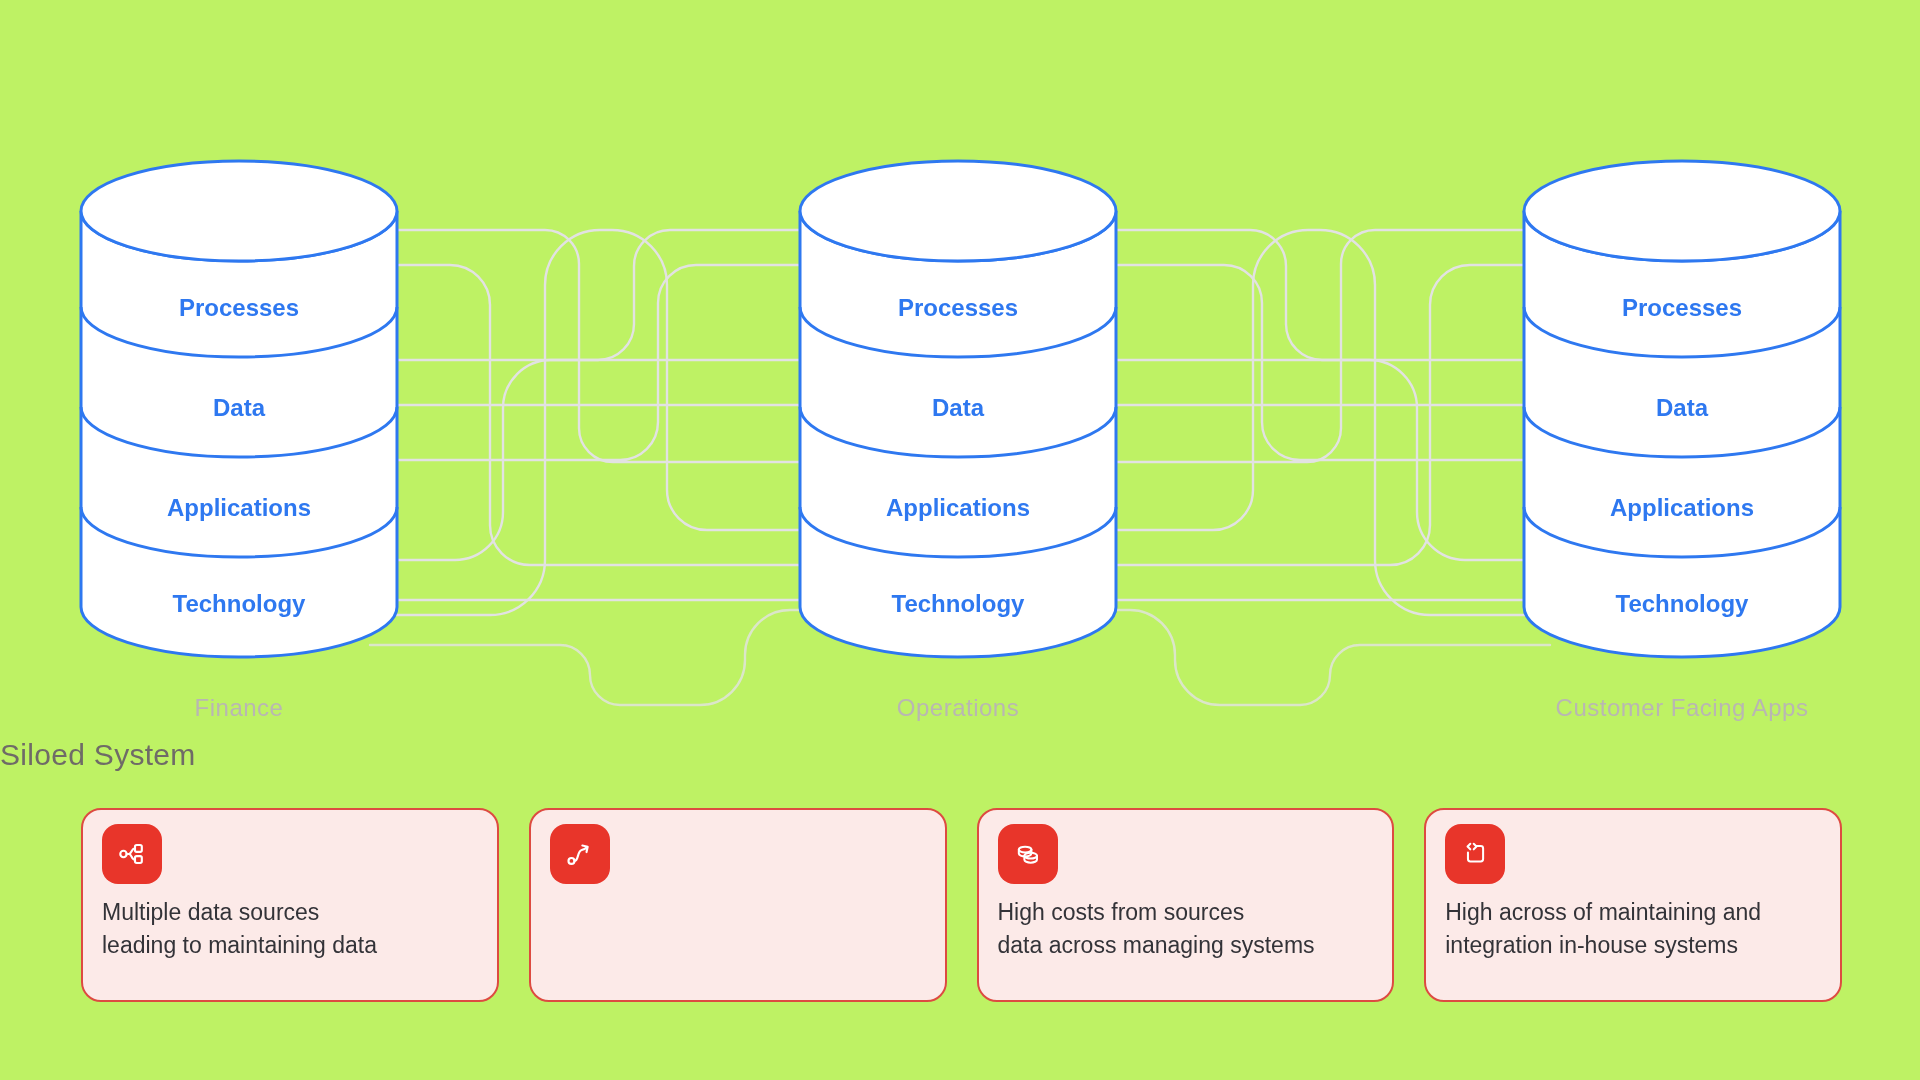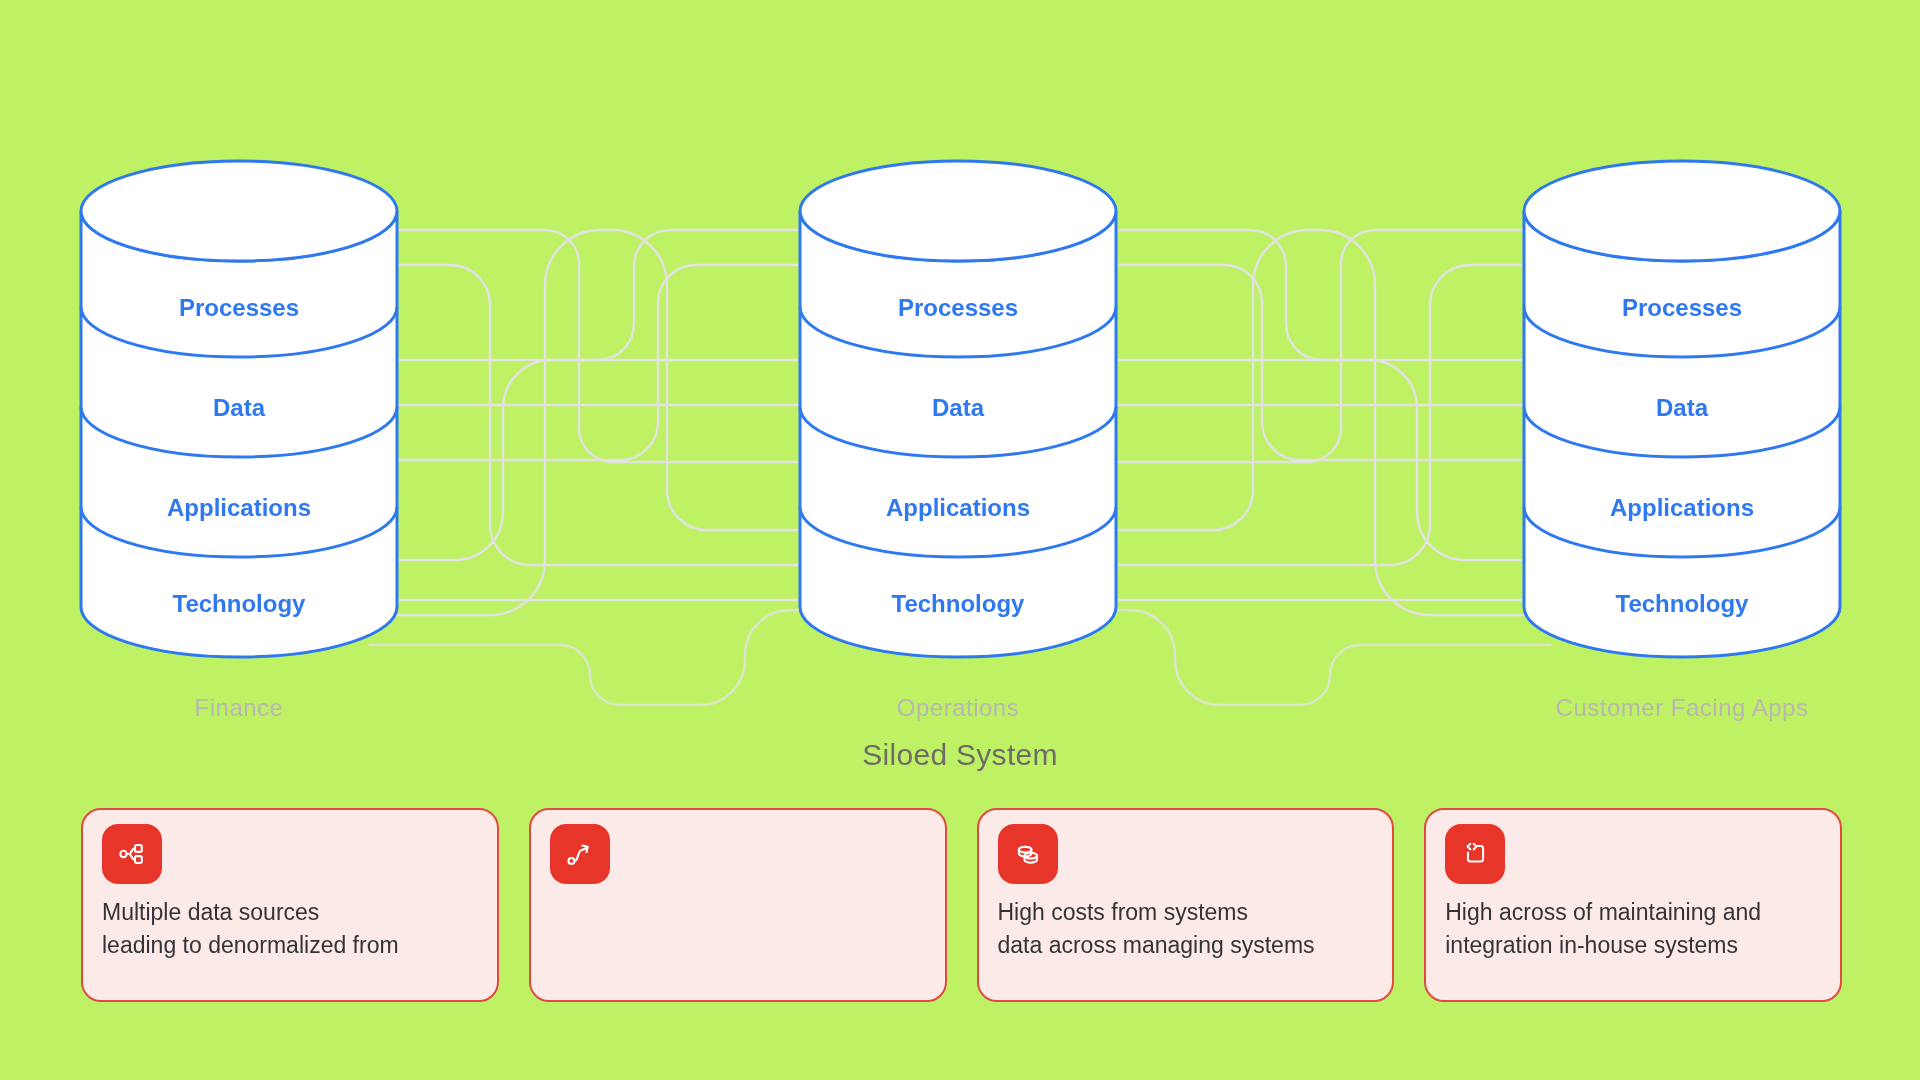--- a/index.html
+++ b/index.html
@@ -2,21 +2,21 @@
 <html><head>
 <meta charset="utf-8">
 <style>
   html,body{margin:0;padding:0;background:#ffffff;}
   .canvas{position:relative;width:1920px;height:1080px;background:#bef264;overflow:hidden;
           font-family:"Liberation Sans", sans-serif;}
   svg.diagram{position:absolute;left:0;top:0;}
   svg text{font-family:"Liberation Sans", sans-serif;}
   .layer-label{font-size:24px;font-weight:700;fill:#2E78F0;text-anchor:middle;}
   .silo-name{font-size:24px;font-weight:400;fill:#B9B6B3;text-anchor:middle;letter-spacing:0.5px;}
-  .title{position:absolute;top:738px;left:0;width:1920px;text-align:center;
+  .title{position:absolute;top:738px;left:0;width:1920px;text-align:left;
          font-size:30px;font-weight:500;color:#6F6B67;letter-spacing:0.3px;}
   .cards{position:absolute;left:81px;top:808px;width:1761px;display:flex;gap:30px;}
   .card{flex:1;height:194px;box-sizing:border-box;background:#FCEAE8;border:2px solid #DD4B41;
         border-radius:20px;padding:14px 14px 0 19px;}
   .tile{width:60px;height:60px;border-radius:16px;background:#E8352A;display:flex;
         align-items:center;justify-content:center;}
   .card-text{margin-top:12px;font-size:23px;line-height:33px;font-weight:500;color:#333338;}
   .tangle{stroke:#E2E2E2;stroke-width:2.4;fill:none;stroke-linecap:round;stroke-linejoin:round;}
   .cylbody{fill:#ffffff;stroke:#2E78F0;stroke-width:3;}
   .cylline{fill:none;stroke:#2E78F0;stroke-width:3;}
@@ -91,21 +91,21 @@
         <svg width="32" height="32" viewBox="0 0 30 30">
           <circle class="icon" cx="7" cy="15" r="3"></circle>
           <path class="icon" d="M10,15 H12 C15,15 14.3,9.8 17.6,9.8"></path>
           <path class="icon" d="M10,15 H12 C15,15 14.3,20.2 17.6,20.2"></path>
           <rect class="icon" x="17.8" y="6.6" width="6.4" height="6.4" rx="1.6"></rect>
           <rect class="icon" x="17.8" y="17" width="6.4" height="6.4" rx="1.6"></rect>
         </svg>
       </div>
       <div class="card-text">
         <div>Multiple data sources</div>
-        <div>leading to denormalized from</div>
+        <div>leading to maintaining data</div>
       </div>
     </div>
 
     <div class="card">
       <div class="tile">
         <svg width="32" height="32" viewBox="0 0 30 30">
           <circle class="icon" cx="7" cy="21.5" r="2.8"></circle>
           <path class="icon" d="M9.8,21.5 C13.8,21.5 12.3,12.2 16.6,11.2 C18.8,10.7 20.2,9.9 21.4,8.8"></path>
           <path class="icon" d="M17.2,7.1 L22.2,8.2 L21.1,13.2"></path>
         </svg>
@@ -115,21 +115,21 @@
     <div class="card">
       <div class="tile">
         <svg width="32" height="32" viewBox="0 0 30 30">
           <ellipse class="icon-thin" cx="12.3" cy="10.8" rx="5.9" ry="2.7"></ellipse>
           <path class="icon-thin" d="M6.4,10.8 V14.6 A5.9 2.7 0 0 0 18.2,14.6 V10.8"></path>
           <path class="icon-thin" d="M11.6,16.6 V20.4 A5.9 2.7 0 0 0 23.4,20.4 V16.6" fill="#E8352A"></path>
           <ellipse class="icon-thin" cx="17.5" cy="16.6" rx="5.9" ry="2.7" fill="#E8352A"></ellipse>
         </svg>
       </div>
       <div class="card-text">
-        <div>High costs from systems</div>
+        <div>High costs from sources</div>
         <div>data across managing systems</div>
       </div>
     </div>
 
     <div class="card">
       <div class="tile">
         <svg width="32" height="32" viewBox="0 0 30 30">
           <path class="icon-thin" d="M16.2,7.6 H20.4 Q22.6,7.6 22.6,9.8 V19.8 Q22.6,22 20.4,22 H10.6 Q8.4,22 8.4,19.8 V13.6"></path>
           <path class="icon-thin" d="M10.6,5.4 L8,8 L10.6,10.6"></path>
           <path class="icon-thin" d="M13.8,5.4 L16.4,8 L13.8,10.6"></path>

